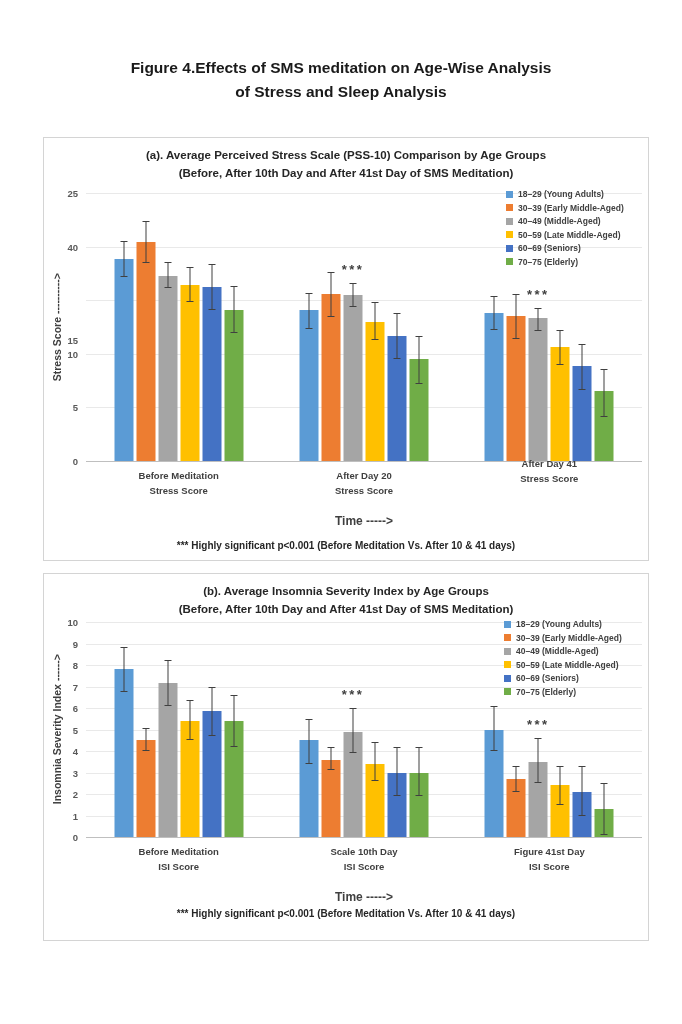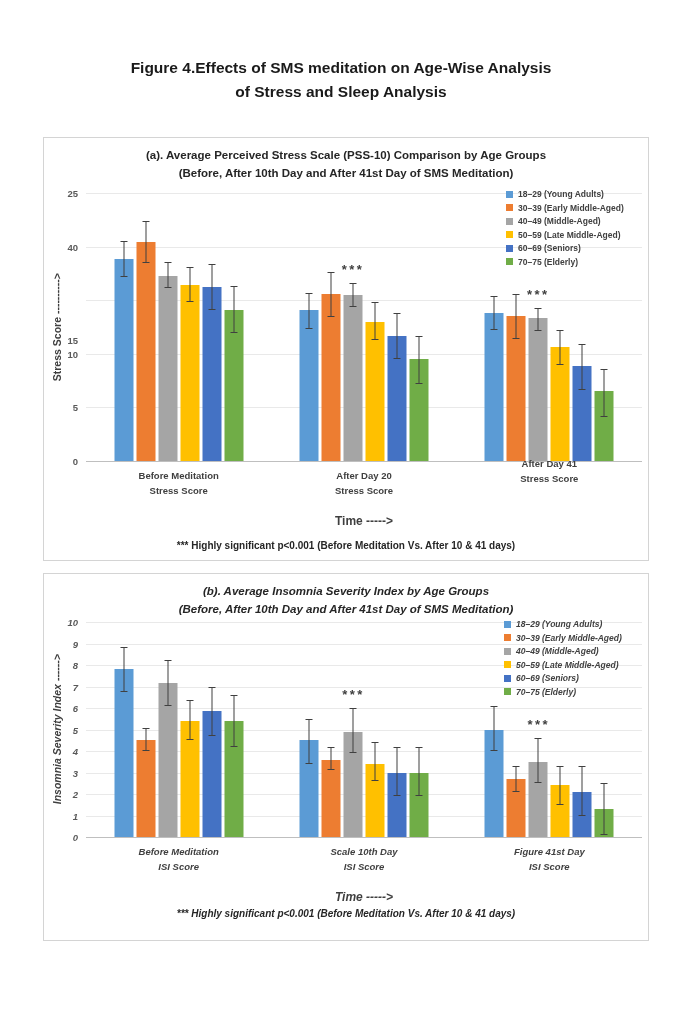--- a/index.html
+++ b/index.html
@@ -9,21 +9,21 @@
   }
   .page-title{
     position:absolute;top:56px;left:0;width:682px;text-align:center;
     font-size:15.5px;font-weight:bold;color:#1a1a1a;line-height:1.55;
   }
   .panel{
     position:absolute;left:43px;width:606px;background:#ffffff;
     border:1px solid #d4d4d4;box-sizing:border-box;
   }
   .panel-a{top:137px;height:424px;}
-  .panel-b{top:573px;height:368px;font-style:italic;}
+  .panel-b{top:573px;height:368px;}
   .panel-title{
     margin-top:9px;text-align:center;font-size:11.5px;font-weight:bold;
     color:#262626;line-height:1.55;
   }
   .plot{position:absolute;overflow:visible;}
   .panel-a .plot{left:42px;top:55px;width:556px;height:268px;}
   .panel-b .plot{left:42px;top:48px;width:556px;height:215px;}
   .gridline{position:absolute;left:0;width:100%;height:1px;background:#e9e9e9;}
   .gridline.axisline{background:#bfbfbf;}
   .ytick{

